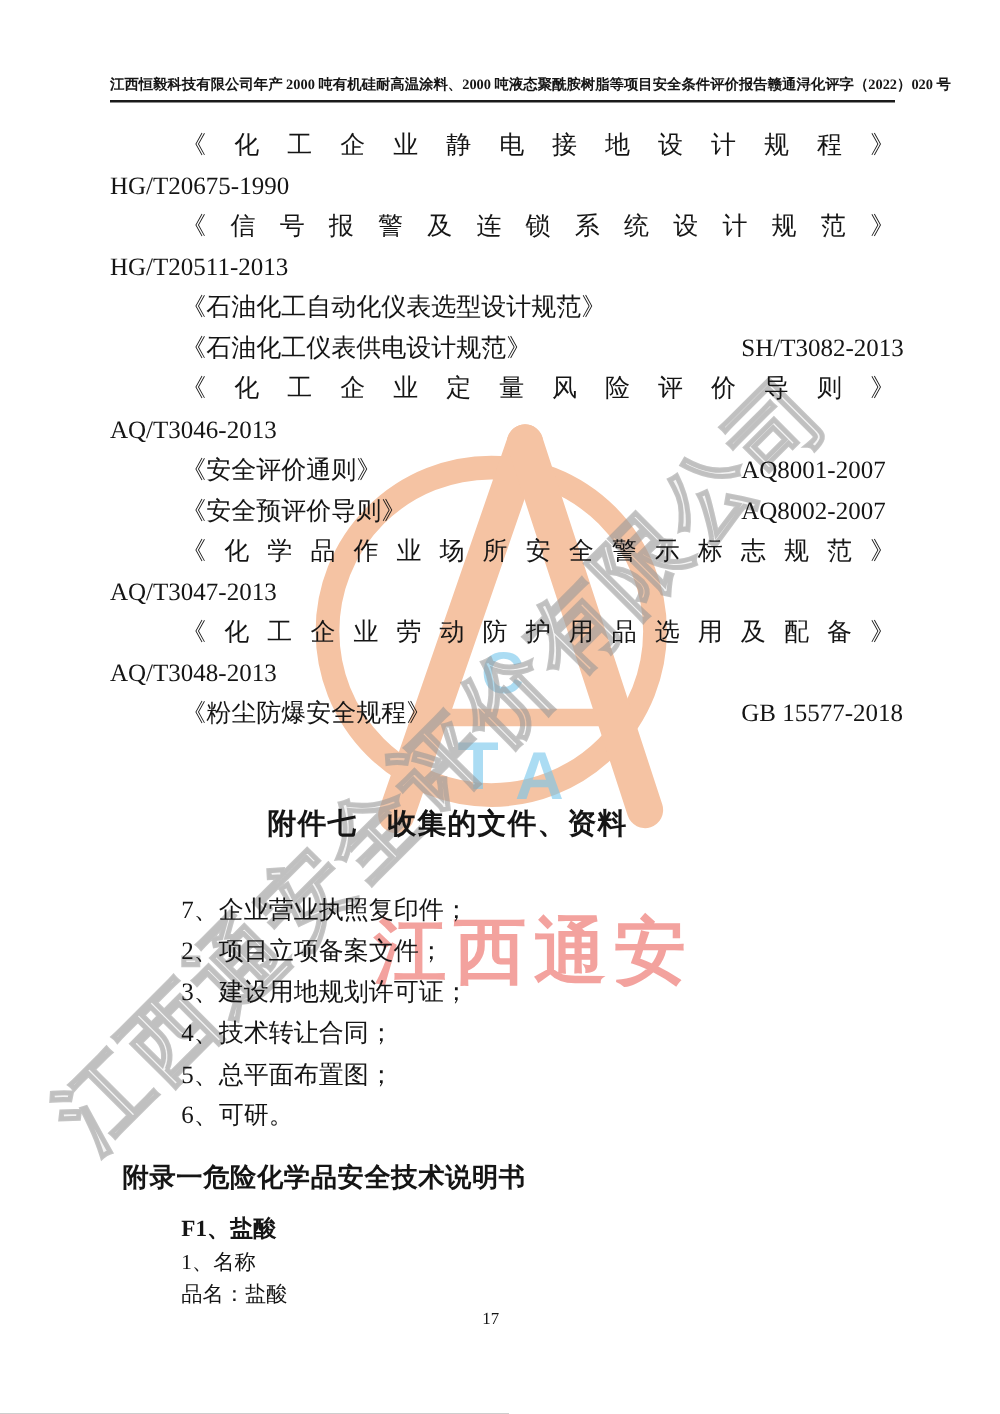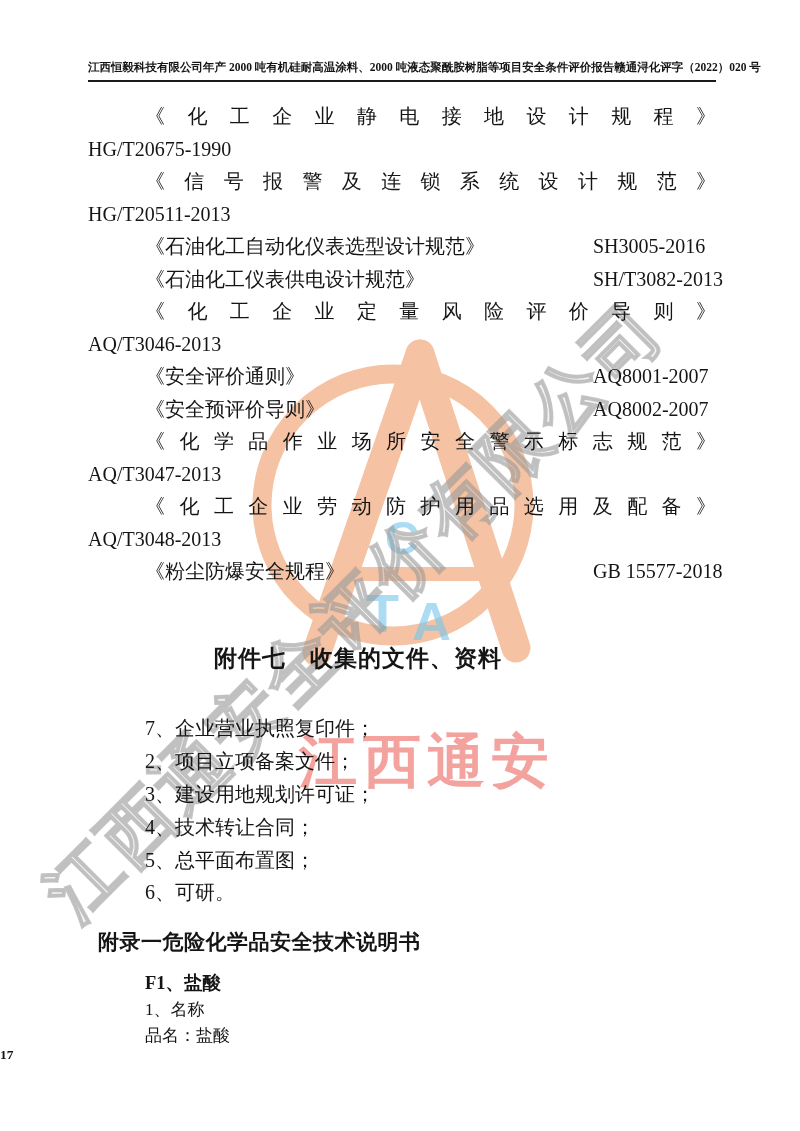--- a/index.html
+++ b/index.html
@@ -51,21 +51,21 @@
   }
   .doc-list{position:absolute;left:145px;top:712px;font-size:20px;}
   .doc-list .li{height:32.9px;line-height:32.9px;}
   .appendix-title{
     position:absolute;left:98px;top:928px;margin:0;
     font-size:21px;font-weight:700;letter-spacing:0.5px;
   }
   .f1{position:absolute;left:145px;top:970px;font-size:18.5px;font-weight:700;}
   .name-line{position:absolute;left:145px;top:998px;font-size:17px;}
   .pin-line{position:absolute;left:145px;top:1024px;font-size:17px;}
-  .page-no{position:absolute;left:0;top:1047px;width:785px;font-size:13.5px;font-weight:bold;}
+  .page-no{position:absolute;left:0;top:1047px;width:785px;text-align:center;font-size:13.5px;}
 </style>
 </head>
 <body>
 
 <div class="page">
 
   <div class="wm">
     <svg class="wm-svg" width="800" height="1131" viewBox="0 0 800 1131">
       <circle cx="393" cy="505" r="131" fill="none" stroke="#f5c3a3" stroke-width="19"></circle>
       <path d="M420 354 L317 652" stroke="#f5c3a3" stroke-width="29" stroke-linecap="round" fill="none"></path>
@@ -84,21 +84,21 @@
     <div class="header">
       <span>江西恒毅科技有限公司年产 2000 吨有机硅耐高温涂料、2000 吨液态聚酰胺树脂等项目安全条件评价报告</span>
       <span>赣通浔化评字（2022）020 号</span>
     </div>
 
     <div class="standards">
       <div class="row just"><span>《化工企业静电接地设计规程》</span></div>
       <div class="row"><span>HG/T20675-1990</span></div>
       <div class="row just"><span>《信号报警及连锁系统设计规范》</span></div>
       <div class="row"><span>HG/T20511-2013</span></div>
-      <div class="row pair"><span class="t">《石油化工自动化仪表选型设计规范》</span><span class="c">SH3005-2016</span></div>
+      <div class="row pair"><span class="t">《石油化工自动化仪表选型设计规范》</span></div>
       <div class="row pair"><span class="t">《石油化工仪表供电设计规范》</span><span class="c">SH/T3082-2013</span></div>
       <div class="row just"><span>《化工企业定量风险评价导则》</span></div>
       <div class="row"><span>AQ/T3046-2013</span></div>
       <div class="row pair"><span class="t">《安全评价通则》</span><span class="c">AQ8001-2007</span></div>
       <div class="row pair"><span class="t">《安全预评价导则》</span><span class="c">AQ8002-2007</span></div>
       <div class="row just"><span>《化学品作业场所安全警示标志规范》</span></div>
       <div class="row"><span>AQ/T3047-2013</span></div>
       <div class="row just"><span>《化工企业劳动防护用品选用及配备》</span></div>
       <div class="row"><span>AQ/T3048-2013</span></div>
       <div class="row pair"><span class="t">《粉尘防爆安全规程》</span><span class="c">GB 15577-2018</span></div>

